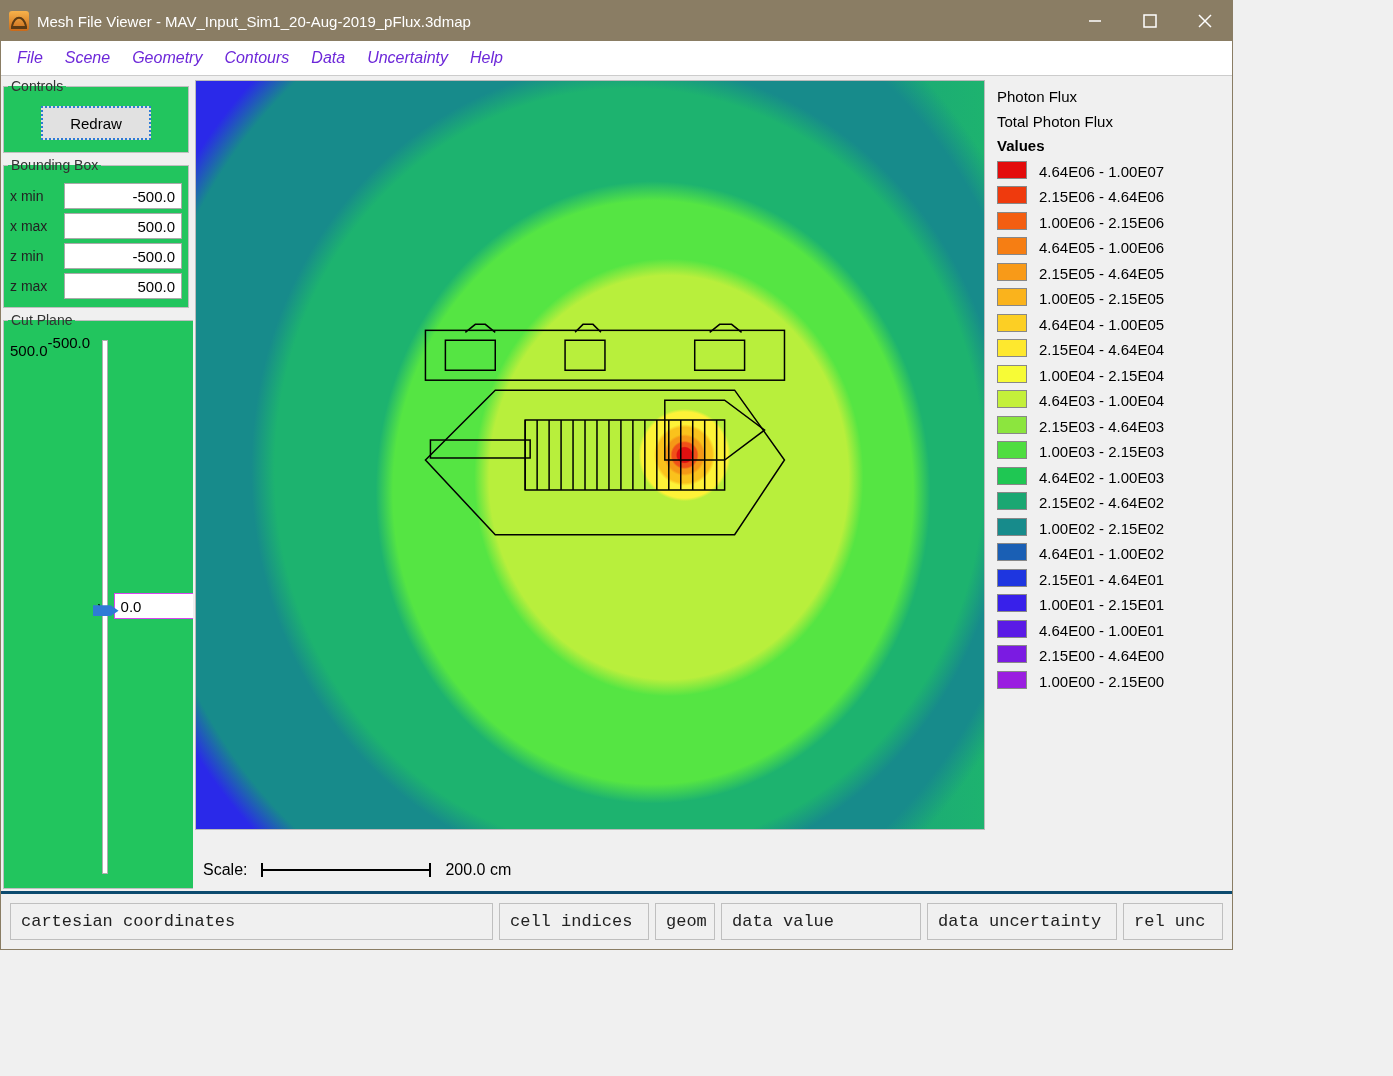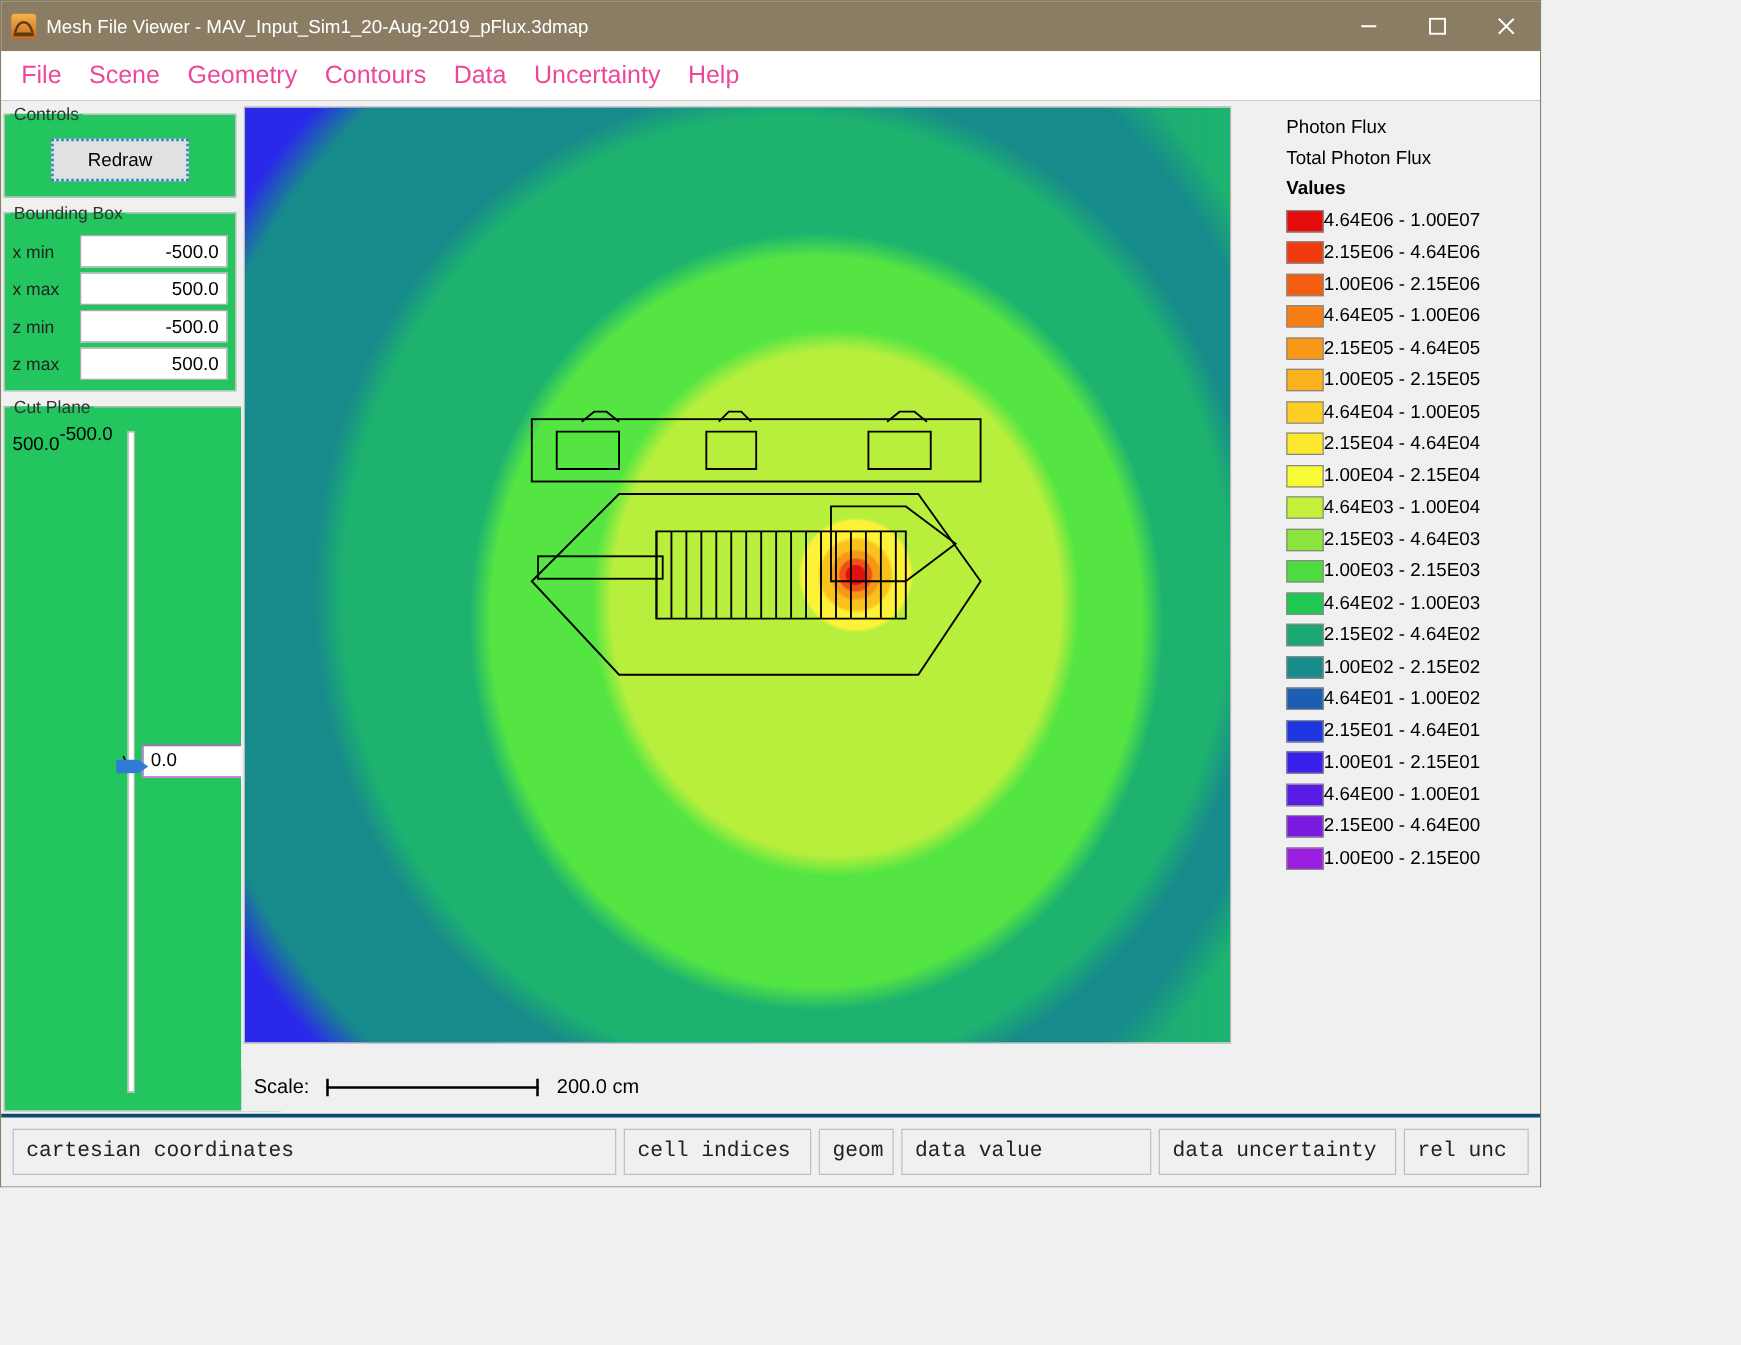--- a/index.html
+++ b/index.html
@@ -42,22 +42,23 @@
 }
 .menubar {
   display: flex;
   background: #fff;
   border-bottom: 1px solid #ccc;
   padding: 4px 0 4px 6px;
   gap: 2px;
 }
 .menu-item {
   padding: 4px 10px;
-  font-size: 20px;
-  color: #ec4899;
+  font-size: 16px;
+  color: #6d28d9;
+  font-style: italic;
 }
 .client {
   flex: 1;
   display: flex;
   background: #f0f0f0;
   padding: 2px;
   gap: 4px;
 }
 .sidebar {
   width: 186px;
@@ -147,25 +148,25 @@
     radial-gradient(ellipse 75% 85% at 55% 52%, #1db36f 0 60%, transparent 64%),
     radial-gradient(ellipse 95% 110% at 50% 50%, #178b8b 0 60%, transparent 64%),
     linear-gradient(90deg, #2a29e9 0 25%, #3b3cf0 30%, #178b8b 55%, #1db36f 100%);
   image-rendering: pixelated;
 }
 .viz-overlay {
   position:absolute; inset:0; pointer-events:none;
 }
 .viz-overlay svg { width:100%; height:100%; }
 .legend {
-  flex:1; padding: 6px 4px 4px 44px; background:#f0f0f0;
+  flex:1; padding: 6px 4px 4px 12px; background:#f0f0f0;
   font-size:15px; line-height:1.5;
 }
 .legend .lh { margin-bottom:2px; }
-.legend-row { display:flex; align-items:center; font-size:15px; margin-top:3px;}
+.legend-row { display:flex; gap:12px; font-size:15px; margin-top:3px;}
 .swatch { width:30px; height:18px; border:1px solid #888; }
 .scale-row {
   display:flex; align-items:center; gap:14px; padding:6px 10px 10px 10px;
   font-size:16px;
 }
 .scale-bar { display:flex; align-items:center; gap:0; }
 .scale-line { width:170px; height:2px; background:#000; position:relative; }
 .scale-line::before, .scale-line::after{
   content:""; position:absolute; width:2px; height:14px; background:#000; top:-6px;
 }

